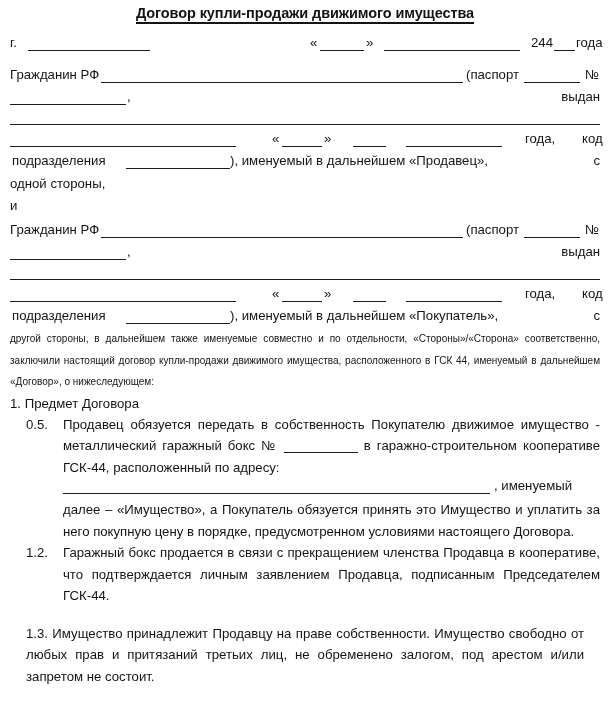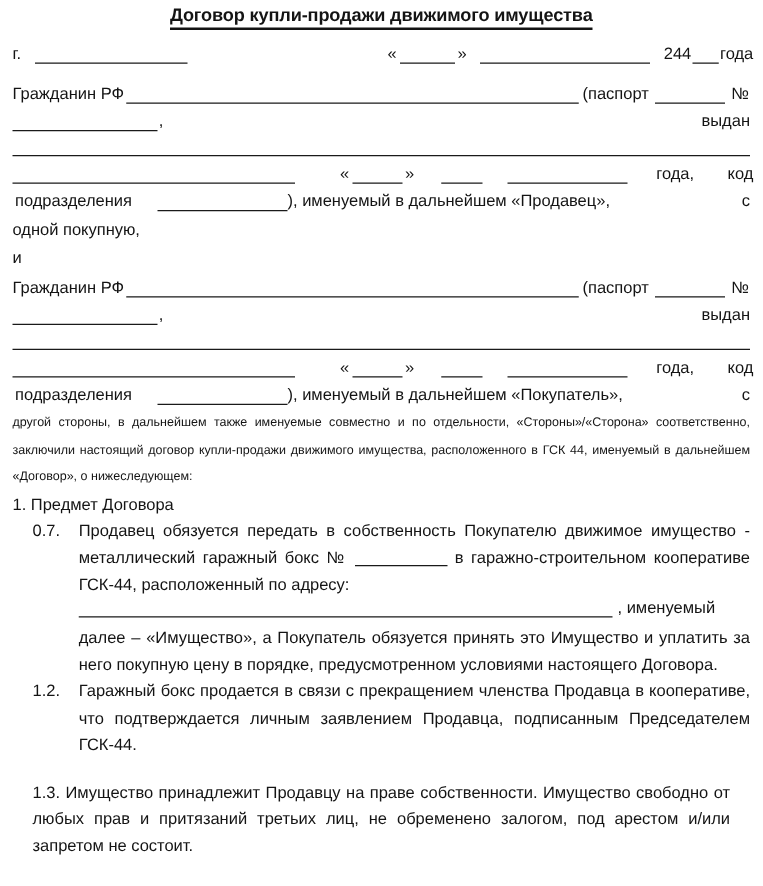--- a/index.html
+++ b/index.html
@@ -232,21 +232,21 @@
 
   <div class="line-subdiv">
     <span class="sw">подразделения</span>
     <span class="srule"></span>
     <span class="tail-j">
       <span>), именуемый в дальнейшем «Продавец»,</span>
       <span>с</span>
     </span>
   </div>
 
-  <div class="row" style="padding-left:2px;">одной покупную,</div>
+  <div class="row" style="padding-left:2px;">одной стороны,</div>
   <div class="row" style="padding-left:2px;">и</div>
 
   <div class="spacer-4"></div>
 
   <div class="line-cit">
     <span class="cit-label">Гражданин РФ</span>
     <span class="cit-rule"></span>
     <span class="pass-label">(паспорт</span>
     <span class="pass-rule"></span>
     <span class="num-sym">№</span>
@@ -280,21 +280,21 @@
       <span>), именуемый в дальнейшем «Покупатель»,</span>
       <span>с</span>
     </span>
   </div>
 
   <p class="para">другой стороны, в дальнейшем также именуемые совместно и по отдельности, «Стороны»/«Сторона» соответственно, заключили настоящий договор купли-продажи движимого имущества, расположенного в ГСК 44, именуемый в дальнейшем «Договор», о нижеследующем:</p>
 
   <p class="heading">1. Предмет Договора</p>
 
   <div class="clause">
-    <span class="num">0.7.</span>
+    <span class="num">0.5.</span>
     <span>Продавец обязуется передать в собственность Покупателю движимое имущество - металлический гаражный бокс №</span>
     <span class="inline-rule"></span>
     <span>в гаражно-строительном кооперативе ГСК-44, расположенный по адресу:</span>
   </div>
   <div class="addr-rule-line">
     <span class="r"></span>
     <span class="t">, именуемый</span>
   </div>
   <div class="clause">
     <span>далее – «Имущество», а Покупатель обязуется принять это Имущество и уплатить за него покупную цену в порядке, предусмотренном условиями настоящего Договора.</span>

